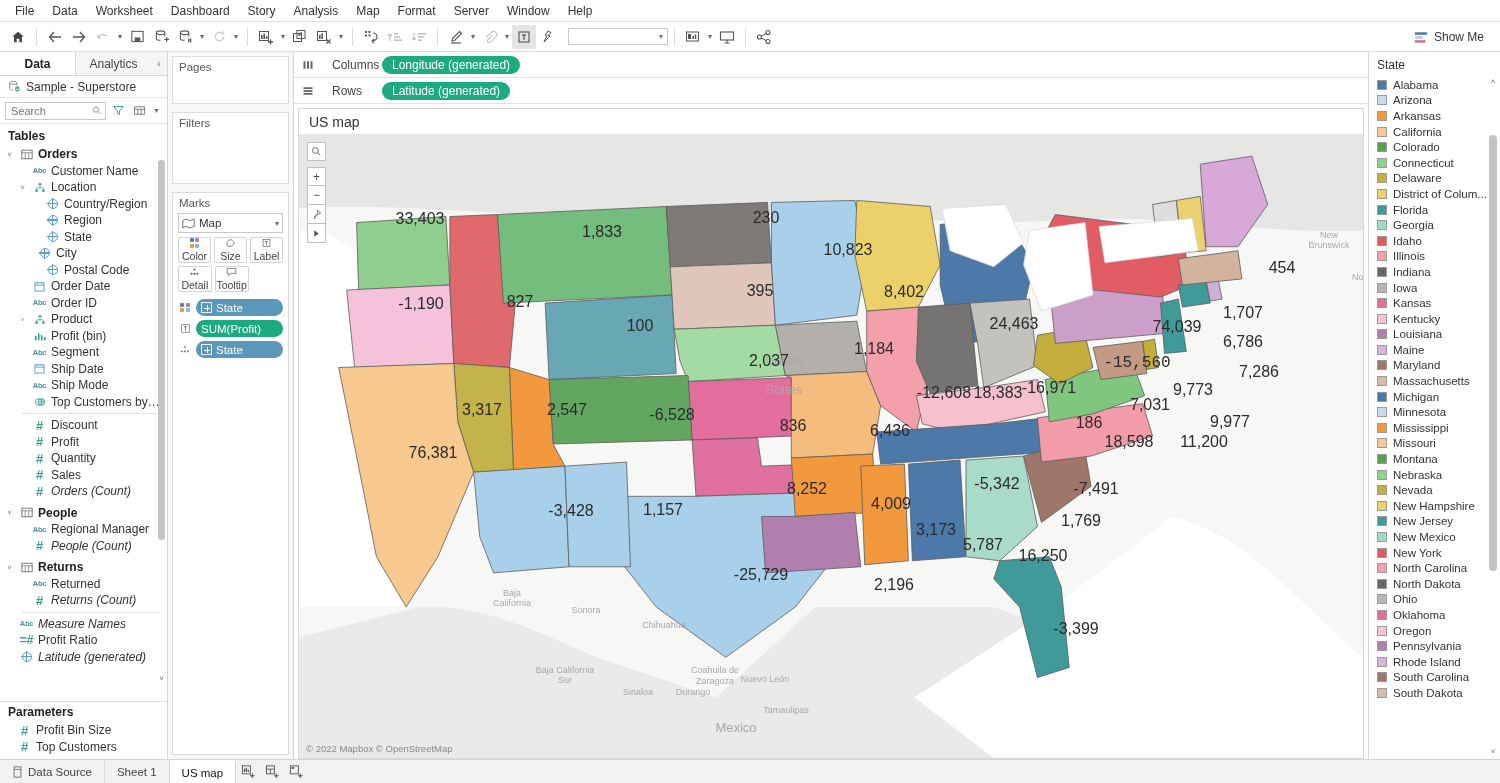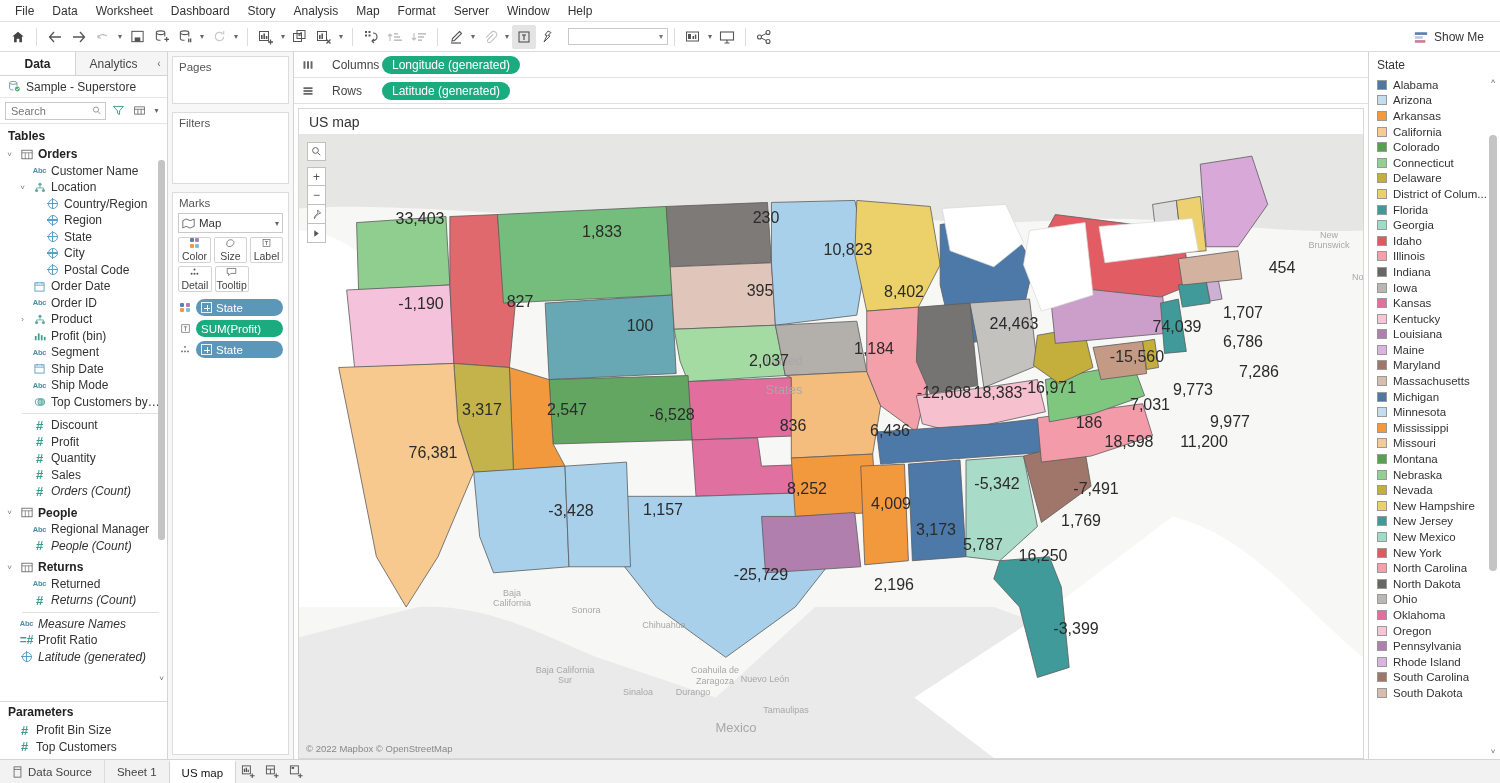--- a/index.html
+++ b/index.html
@@ -463,21 +463,21 @@
               </span>
               <span class="tx">Region</span>
             </div>
             <div class="trow" style="padding-left: 30px;">
               <span class="tw"></span>
               <span class="ic">
                 <span class="globe"></span>
               </span>
               <span class="tx">State</span>
             </div>
-            <div class="trow" style="padding-left: 30px;">
+            <div class="trow" style="padding-left: 22px;">
               <span class="tw"></span>
               <span class="ic">
                 <span class="globe"></span>
               </span>
               <span class="tx">City</span>
             </div>
             <div class="trow" style="padding-left: 30px;">
               <span class="tw"></span>
               <span class="ic">
                 <span class="globe"></span>
@@ -912,21 +912,21 @@
                 <div class="slabel" style="left: 605px; top: 158px;">8,402</div>
                 <div class="slabel" style="left: 715px; top: 190px;">24,463</div>
                 <div class="slabel" style="left: 183px; top: 276px;">3,317</div>
                 <div class="slabel" style="left: 268px; top: 276px;">2,547</div>
                 <div class="slabel" style="left: 373px; top: 281px;">-6,528</div>
                 <div class="slabel" style="left: 470px; top: 227px;">2,037</div>
                 <div class="slabel" style="left: 575px; top: 215px;">1,184</div>
                 <div class="slabel" style="left: 645px; top: 259px;">-12,608</div>
                 <div class="slabel" style="left: 699px; top: 259px;">18,383</div>
                 <div class="slabel" style="left: 750px; top: 254px;">-16,971</div>
-                <div class="slabel" style="left: 838px; top: 223px;">-15,560</div>
+                <div class="slabel" style="left: 838px; top: 229px; font-family: Liberation Mono, monospace;">-15,560</div>
                 <div class="slabel" style="left: 878px; top: 193px;">74,039</div>
                 <div class="slabel" style="left: 983px; top: 134px;">454</div>
                 <div class="slabel" style="left: 944px; top: 179px;">1,707</div>
                 <div class="slabel" style="left: 944px; top: 208px;">6,786</div>
                 <div class="slabel" style="left: 960px; top: 226px; margin-top: 12px;">7,286</div>
                 <div class="slabel" style="left: 894px; top: 256px;">9,773</div>
                 <div class="slabel" style="left: 931px; top: 288px;">9,977</div>
                 <div class="slabel" style="left: 851px; top: 271px;">7,031</div>
                 <div class="slabel" style="left: 790px; top: 289px;">186</div>
                 <div class="slabel" style="left: 830px; top: 308px;">18,598</div>

